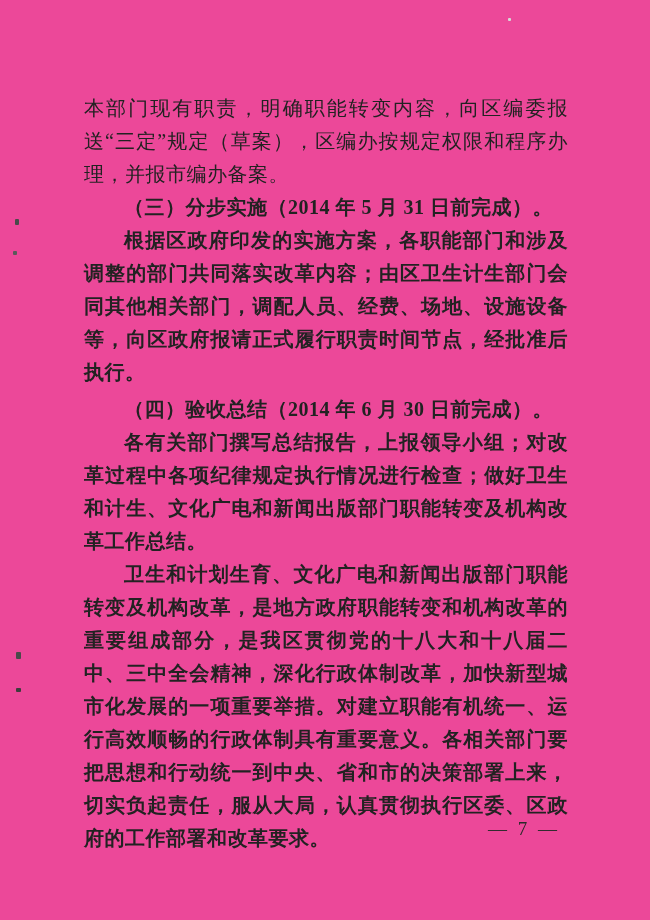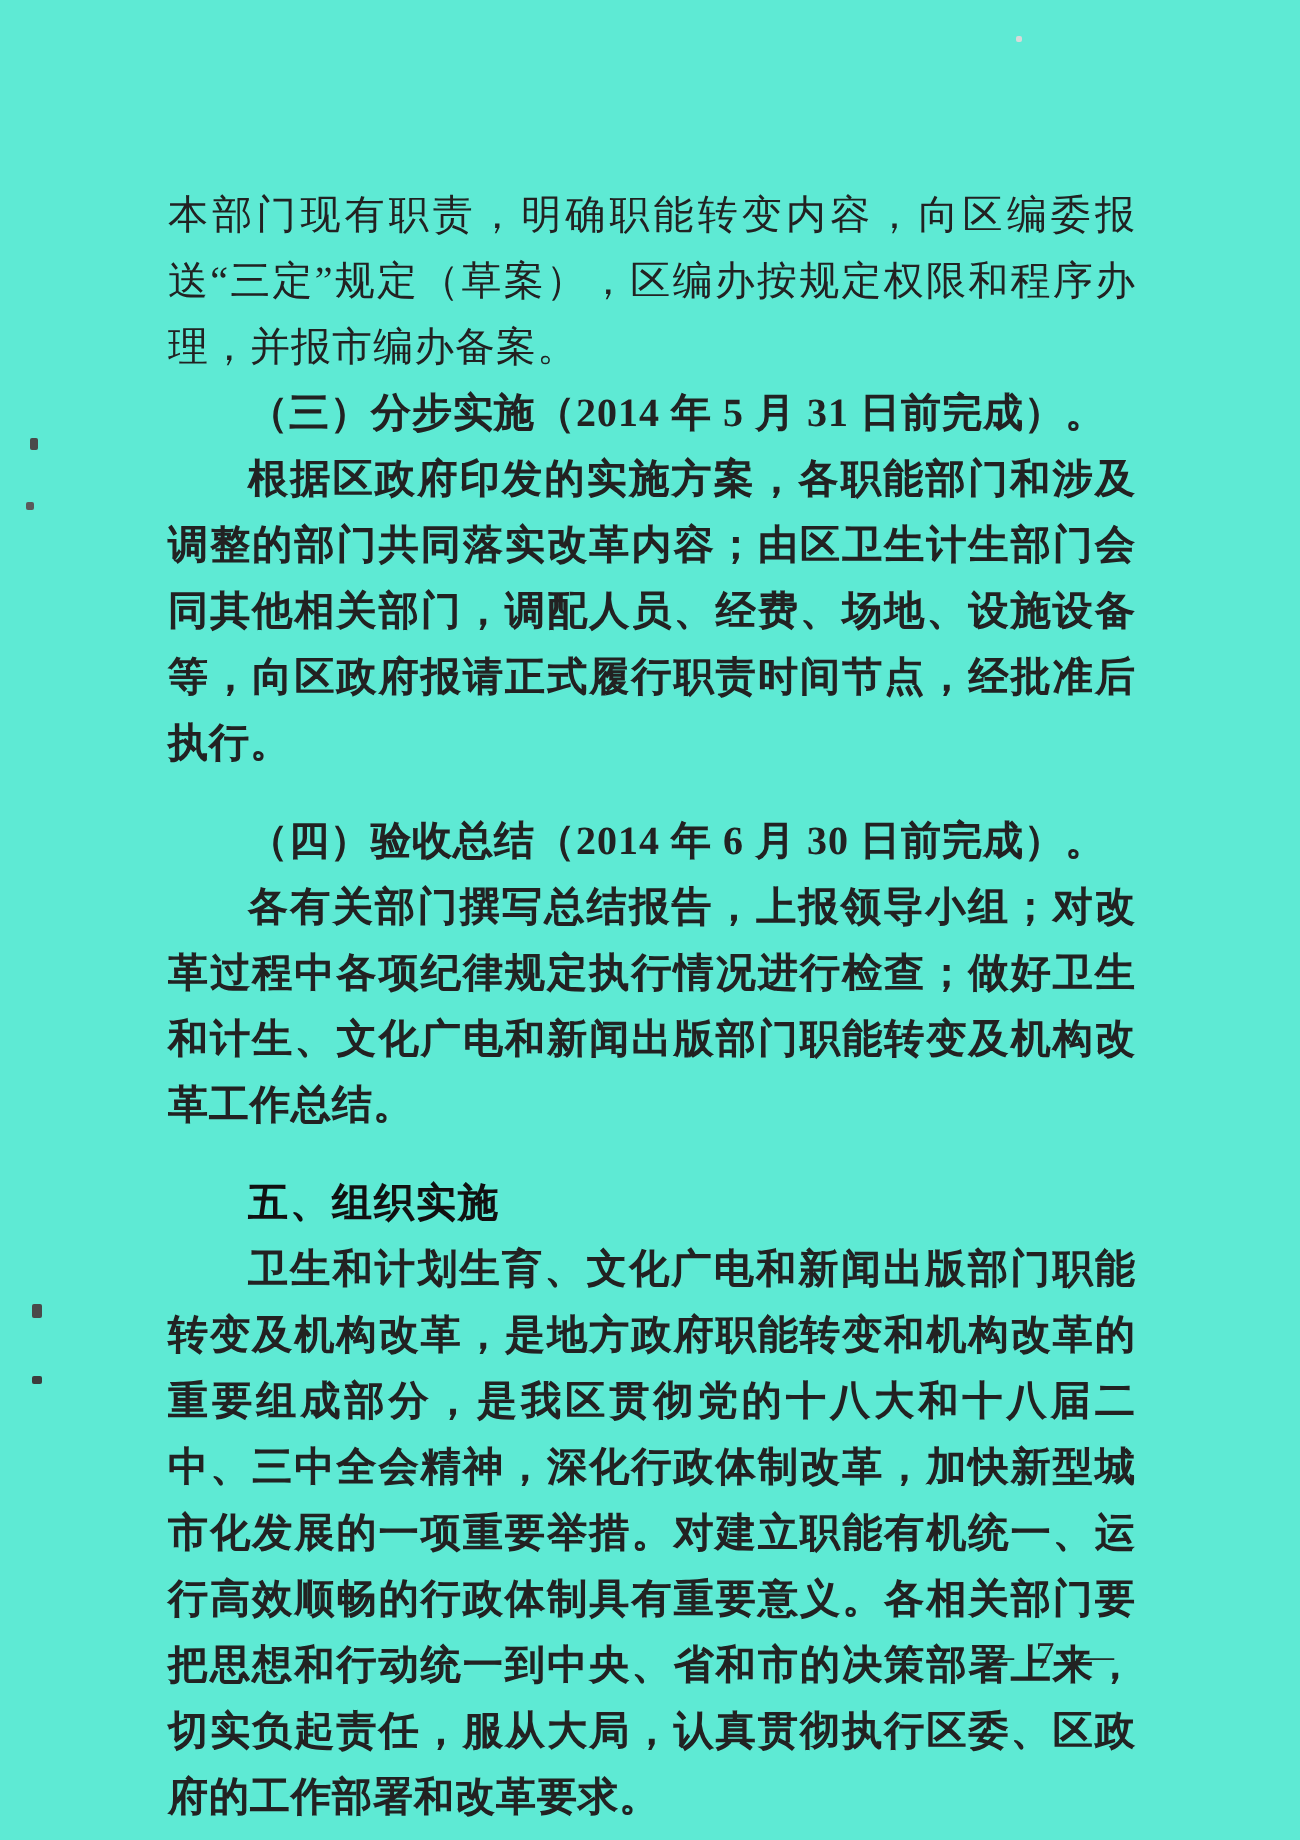--- a/index.html
+++ b/index.html
@@ -4,21 +4,21 @@
 <style>
   html, body {
     margin: 0;
     padding: 0;
     background: #e8e8e8;
   }
   .page {
     position: relative;
     width: 650px;
     height: 920px;
-    background: #5eead4;
+    background: #ec4899;
     overflow: hidden;
     font-family: "Liberation Serif", "DejaVu Serif", serif;
     color: #1f1f1f;
   }
   .doc-body {
     position: absolute;
     left: 84px;
     top: 92px;
     width: 484px;
   }
@@ -34,21 +34,21 @@
     text-indent: 2em;
     font-weight: bold;
   }
   .para.heading {
     font-family: "Liberation Sans", "DejaVu Sans", sans-serif;
     font-weight: 700;
     letter-spacing: 1px;
     color: #111111;
   }
   .para.gap-before {
-    margin-top: 16px;
+    margin-top: 4px;
   }
   .page-number {
     position: absolute;
     right: 90px;
     top: 818px;
     font-size: 19px;
     letter-spacing: 3px;
     color: #2a2a2a;
     font-family: "Liberation Serif", "DejaVu Serif", serif;
   }
@@ -74,18 +74,17 @@
   <span class="speck s3"></span>
   <span class="speck s4"></span>
   <span class="speck s5"></span>
 
   <div class="doc-body" id="paragraphs">
       <p class="para">本部门现有职责，明确职能转变内容，向区编委报送“三定”规定（草案），区编办按规定权限和程序办理，并报市编办备案。</p>
       <p class="para indent">（三）分步实施（2014 年 5 月 31 日前完成）。</p>
       <p class="para indent">根据区政府印发的实施方案，各职能部门和涉及调整的部门共同落实改革内容；由区卫生计生部门会同其他相关部门，调配人员、经费、场地、设施设备等，向区政府报请正式履行职责时间节点，经批准后执行。</p>
       <p class="para indent gap-before">（四）验收总结（2014 年 6 月 30 日前完成）。</p>
       <p class="para indent">各有关部门撰写总结报告，上报领导小组；对改革过程中各项纪律规定执行情况进行检查；做好卫生和计生、文化广电和新闻出版部门职能转变及机构改革工作总结。</p>
-      <p class="para indent heading gap-before">五、组织实施</p>
       <p class="para indent">卫生和计划生育、文化广电和新闻出版部门职能转变及机构改革，是地方政府职能转变和机构改革的重要组成部分，是我区贯彻党的十八大和十八届二中、三中全会精神，深化行政体制改革，加快新型城市化发展的一项重要举措。对建立职能有机统一、运行高效顺畅的行政体制具有重要意义。各相关部门要把思想和行动统一到中央、省和市的决策部署上来，切实负起责任，服从大局，认真贯彻执行区委、区政府的工作部署和改革要求。</p>
     </div>
 
   <div class="page-number">— 7 —</div>
 </div>
 
 </body></html>

